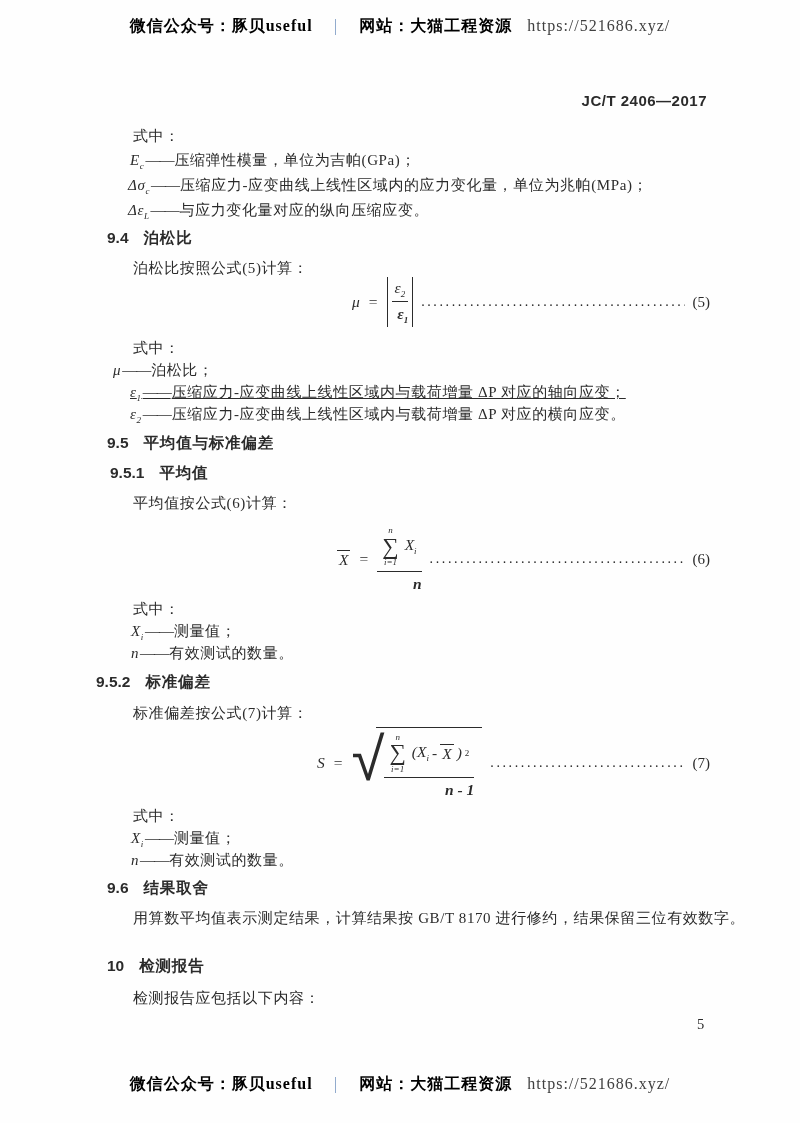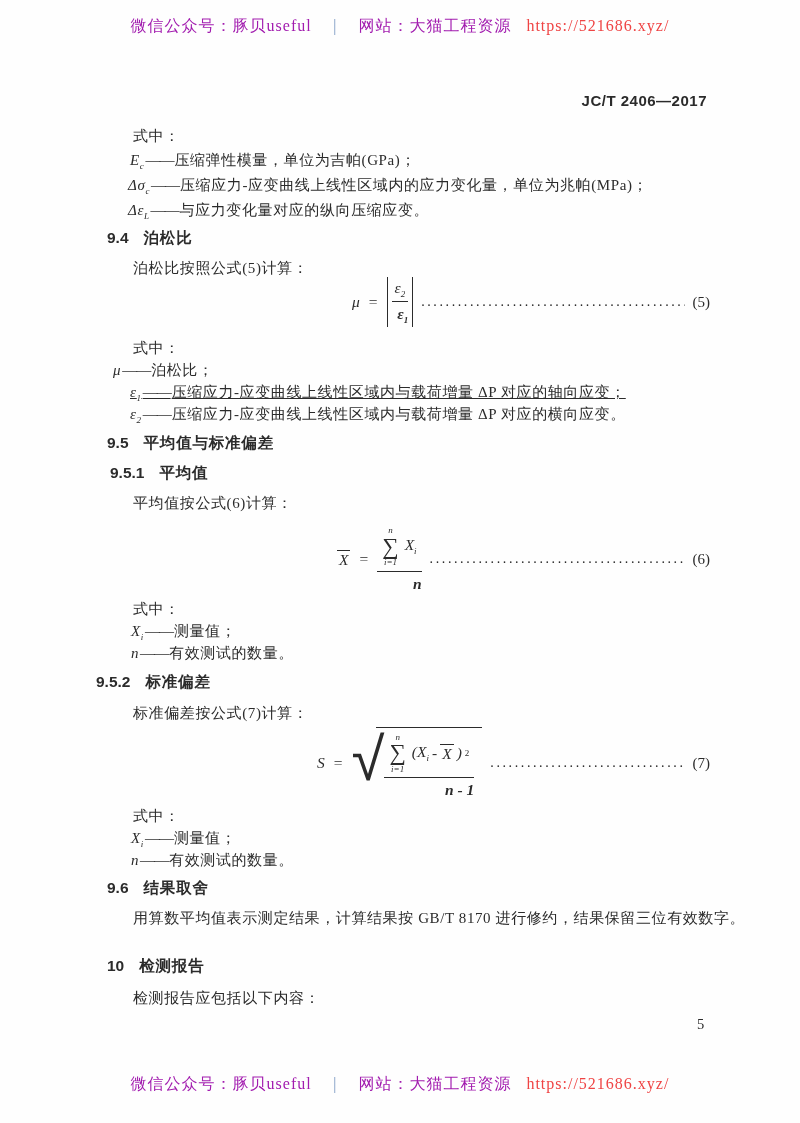--- a/index.html
+++ b/index.html
@@ -7,23 +7,23 @@
     position:relative; width:800px; height:1123px; margin:0 auto;
     background:#fefefe; overflow:hidden;
     font-family:"Liberation Serif","DejaVu Serif",serif;
     color:#2b2b2b;
   }
   .wm {
     position:absolute; left:0; width:100%; text-align:center;
     font-size:16px; letter-spacing:1px; white-space:nowrap;
     font-family:"Liberation Serif","DejaVu Serif",serif;
   }
-  .wm-text { color:#a21caf; }
+  .wm-text { color:#000000;font-weight:bold; }
   .wm-div  { color:#8fa9cc; margin:0 10px; }
-  .wm-url  { color:#ef4444; margin-left:10px; }
+  .wm-url  { color:#404040; margin-left:10px; }
   .doc-code {
     position:absolute; top:92px; right:93px;
     font-family:"Liberation Sans","DejaVu Sans",sans-serif;
     font-weight:bold; font-size:15px; letter-spacing:0.5px;
   }
   .line {
     position:absolute; font-size:15px; letter-spacing:0.6px;
     white-space:nowrap; line-height:20px;
   }
   .h {

